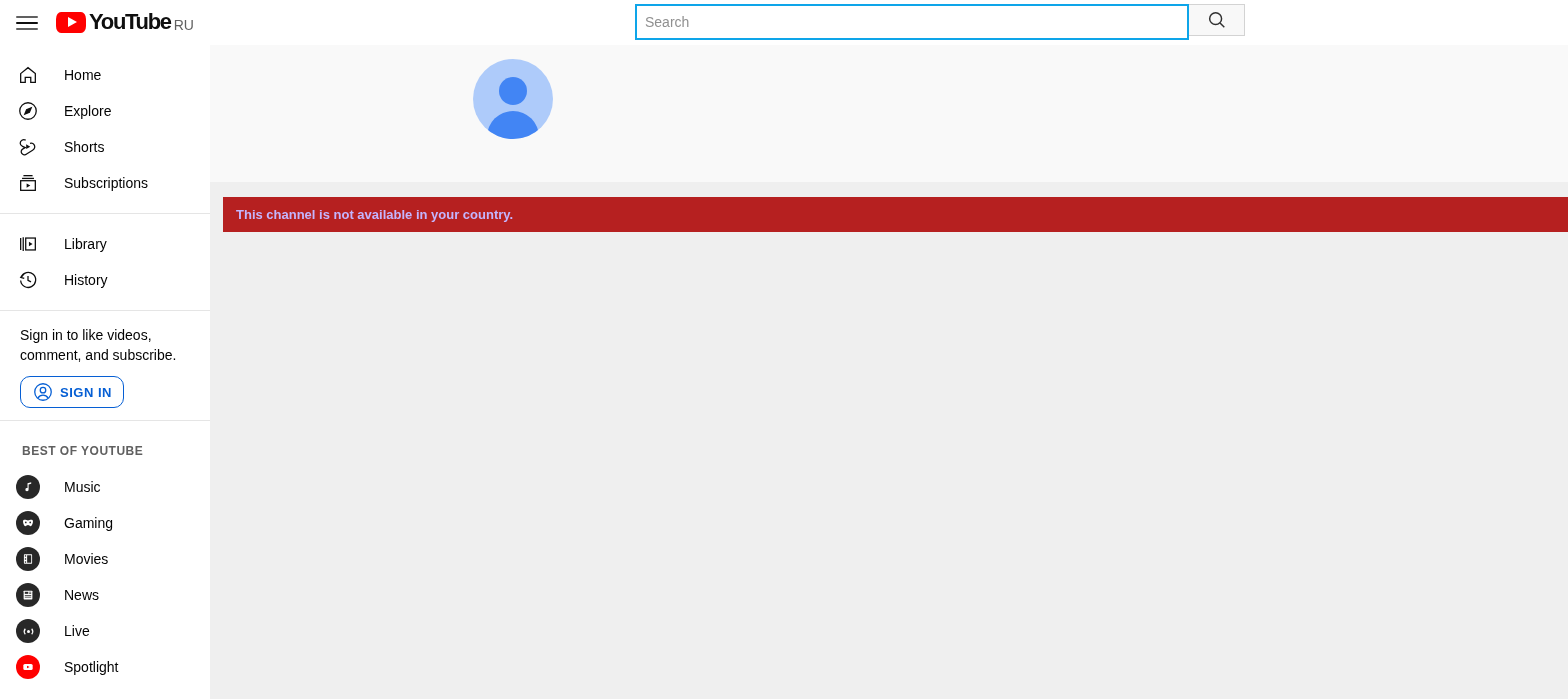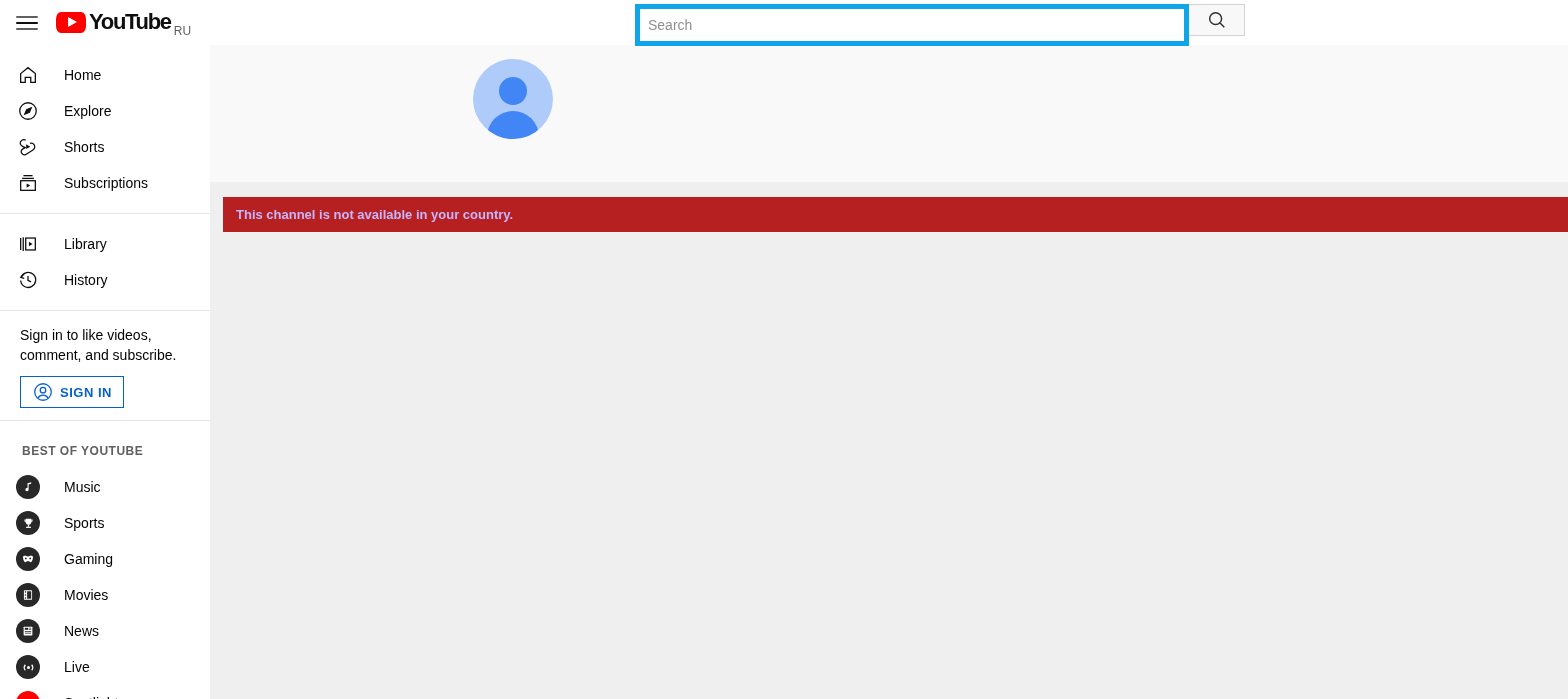--- a/index.html
+++ b/index.html
@@ -42,31 +42,31 @@
     border-left: 9px solid #ffffff;
     border-top: 5.5px solid transparent;
     border-bottom: 5.5px solid transparent;
     margin-left: 2px;
   }
   .yt-word {
     font-size: 22px; font-weight: bold; letter-spacing: -1.3px;
     margin-left: 3px; line-height: 24px; color: #0f0f0f;
   }
   .yt-cc {
-    font-size: 12px; color: #606060; line-height: 10px;
-    margin-left: 3px; margin-top: 16px; letter-spacing: 0px;
+    font-size: 14px; color: #606060; line-height: 10px;
+    margin-left: 3px; margin-top: 10px; letter-spacing: 0px;
   }
 
   .mh-center {
     position: absolute; left: 635px; top: 4px;
     display: flex; align-items: stretch; height: 32px;
   }
   .search-input {
     width: 554px; height: 32px;
-    border: 5px solid #0ea5e9;
+    border: 2px solid #0ea5e9;
     padding: 16px 8px;
     font-size: 14px; font-family: "Liberation Sans", sans-serif;
     color: #0f0f0f; background: #ffffff;
     outline: none;
   }
   .search-input::placeholder { color: #909090; }
   .search-btn {
     width: 56px; height: 32px;
     border: 1px solid #d3d3d3; border-left: none;
     background: #f8f8f8;
@@ -97,21 +97,21 @@
   .nav-group-1 { padding-top: 12px; }
   .divider { height: 1px; background: #e5e5e5; margin: 12px 0 12px 0; }
 
   .signin-block { padding: 2px 16px 0 20px; }
   .signin-text { font-size: 14px; line-height: 20px; color: #030303; }
   .signin-btn {
     margin-top: 11px;
     display: inline-flex; align-items: center; justify-content: center;
     gap: 6px;
     height: 32px; padding: 0 11px;
-    border: 1px solid #065fd4; border-radius: 0;
+    border: 1px solid #065fd4; border-radius: 10px;
     background: transparent;
     color: #065fd4; font-weight: bold; font-size: 13px;
     letter-spacing: 0.5px; cursor: pointer;
     font-family: "Liberation Sans", sans-serif;
   }
 
   .section-title {
     font-size: 12px; font-weight: bold;
     color: #606060; letter-spacing: 0.5px;
     padding: 0 22px; height: 36px;
@@ -294,32 +294,20 @@
     <div>
       <div class="nav-item">
         <span class="cat-icon">
           <svg width="13" height="13" viewBox="0 0 24 24" fill="#ffffff">
             <path d="M10 4 L17 2.2 V5.2 L12.2 6.6 V15.5 A3 3 0 1 1 10.2 13 V4 Z"></path>
           </svg>
         </span>
         <span class="nav-label">Music</span>
       </div>
 
-      <div class="nav-item">
-        <span class="cat-icon">
-          <svg width="13" height="13" viewBox="0 0 24 24" fill="#ffffff">
-            <path d="M7 3 H17 V9 A5 5 0 0 1 7 9 Z"></path>
-            <rect x="10.8" y="13.5" width="2.4" height="4.5"></rect>
-            <rect x="7.5" y="18" width="9" height="2.2"></rect>
-            <path d="M7 4.5 H4.5 V7 A3 3 0 0 0 7 10 Z"></path>
-            <path d="M17 4.5 H19.5 V7 A3 3 0 0 1 17 10 Z"></path>
-          </svg>
-        </span>
-        <span class="nav-label">Sports</span>
-      </div>
 
       <div class="nav-item">
         <span class="cat-icon">
           <svg width="14" height="14" viewBox="0 0 24 24" fill="#ffffff">
             <path d="M3.5 9 C3.5 6.5 6 6 8 6.6 L12 7.6 L16 6.6 C18 6 20.5 6.5 20.5 9 C20.5 13 18.5 17.5 16.5 17.5 C15 17.5 14 15.5 12 15.5 C10 15.5 9 17.5 7.5 17.5 C5.5 17.5 3.5 13 3.5 9 Z"></path>
             <circle cx="8.2" cy="11" r="1.5" fill="#282828"></circle>
             <circle cx="15.8" cy="11" r="1.5" fill="#282828"></circle>
           </svg>
         </span>
         <span class="nav-label">Gaming</span>

